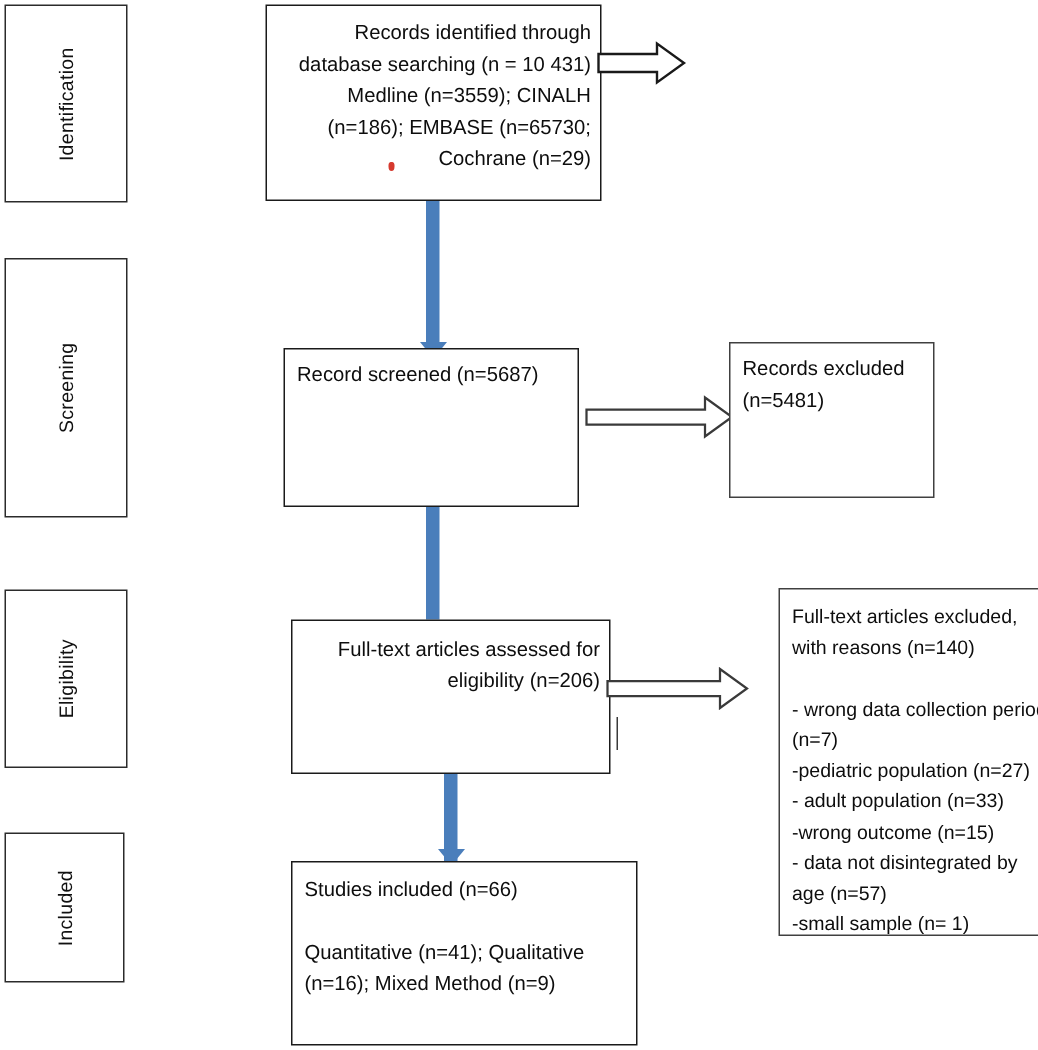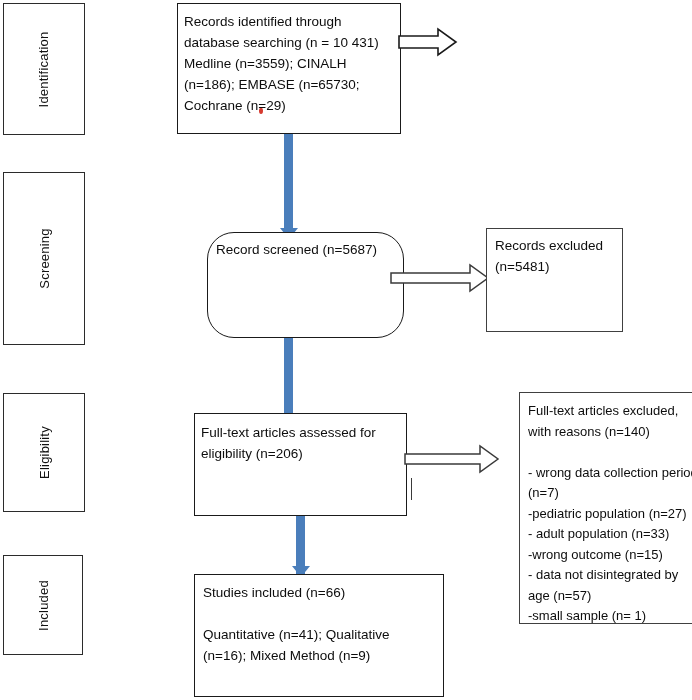--- a/index.html
+++ b/index.html
@@ -35,21 +35,21 @@
   .box-text {
     position: absolute;
     left: 0;
     right: 0;
     box-sizing: border-box;
     font-size: 13.5px;
     line-height: 21px;
     color: #0d0d0d;
     white-space: pre-wrap;
   }
-  .ctr   { text-align: left; padding: 0 6px; }
+  .ctr   { text-align: right; padding: 0 6px; }
   .lft   { text-align: left;   padding: 0 8px; }
 
   
   .stage {
     position: absolute;
     box-sizing: border-box;
     background: #ffffff;
     border: 1.5px solid #2b2b2b;
     display: flex;
     align-items: center;
@@ -131,21 +131,21 @@
   </div>
   <div class="redmark" style="left:259px; top:108px;"></div>
 
   <div class="blockarrow" style="left:398px; top:27px;">
     <svg width="60" height="30" viewBox="0 0 60 30">
       <polygon points="1,9 40,9 40,2 58,15 40,28 40,21 1,21" fill="#ffffff" stroke="#1a1a1a" stroke-width="1.6"></polygon>
     </svg>
   </div>
 
 
-  <div class="box" style="left:207px; top:232px; width:197px; height:106px;border-radius:27px;">
+  <div class="box" style="left:189px; top:232px; width:197px; height:106px;">
     <div class="box-text lft" style="top:6px;">Record screened (n=5687)</div>
   </div>
 
   <div class="blockarrow" style="left:390px; top:261px;">
     <svg width="100" height="34" viewBox="0 0 100 34">
       <polygon points="1,12 80,12 80,4 98,17 80,30 80,22 1,22" fill="#ffffff" stroke="#3a3a3a" stroke-width="1.5"></polygon>
     </svg>
   </div>
 
   <div class="box box-thin" style="left:486px; top:228px; width:137px; height:104px;">
@@ -169,19 +169,19 @@
     <div class="box-text lft" style="top:8px; font-size:13px; line-height:20.5px;">Full-text articles excluded, with reasons (n=140)
 
 - wrong data collection period (n=7)
 -pediatric population (n=27)
 - adult population (n=33)
 -wrong outcome (n=15)
 - data not disintegrated by age (n=57)
 -small sample (n= 1)</div>
   </div>
 
-  <div class="box" style="left:194px; top:574px; width:250px; height:123px;">
+  <div class="box" style="left:194px; top:574px; width:231px; height:123px;">
     <div class="box-text lft" style="top:7px;">Studies included (n=66)
 
 Quantitative (n=41); Qualitative (n=16); Mixed Method (n=9)</div>
   </div>
 
 </div>
 
 </body></html>

